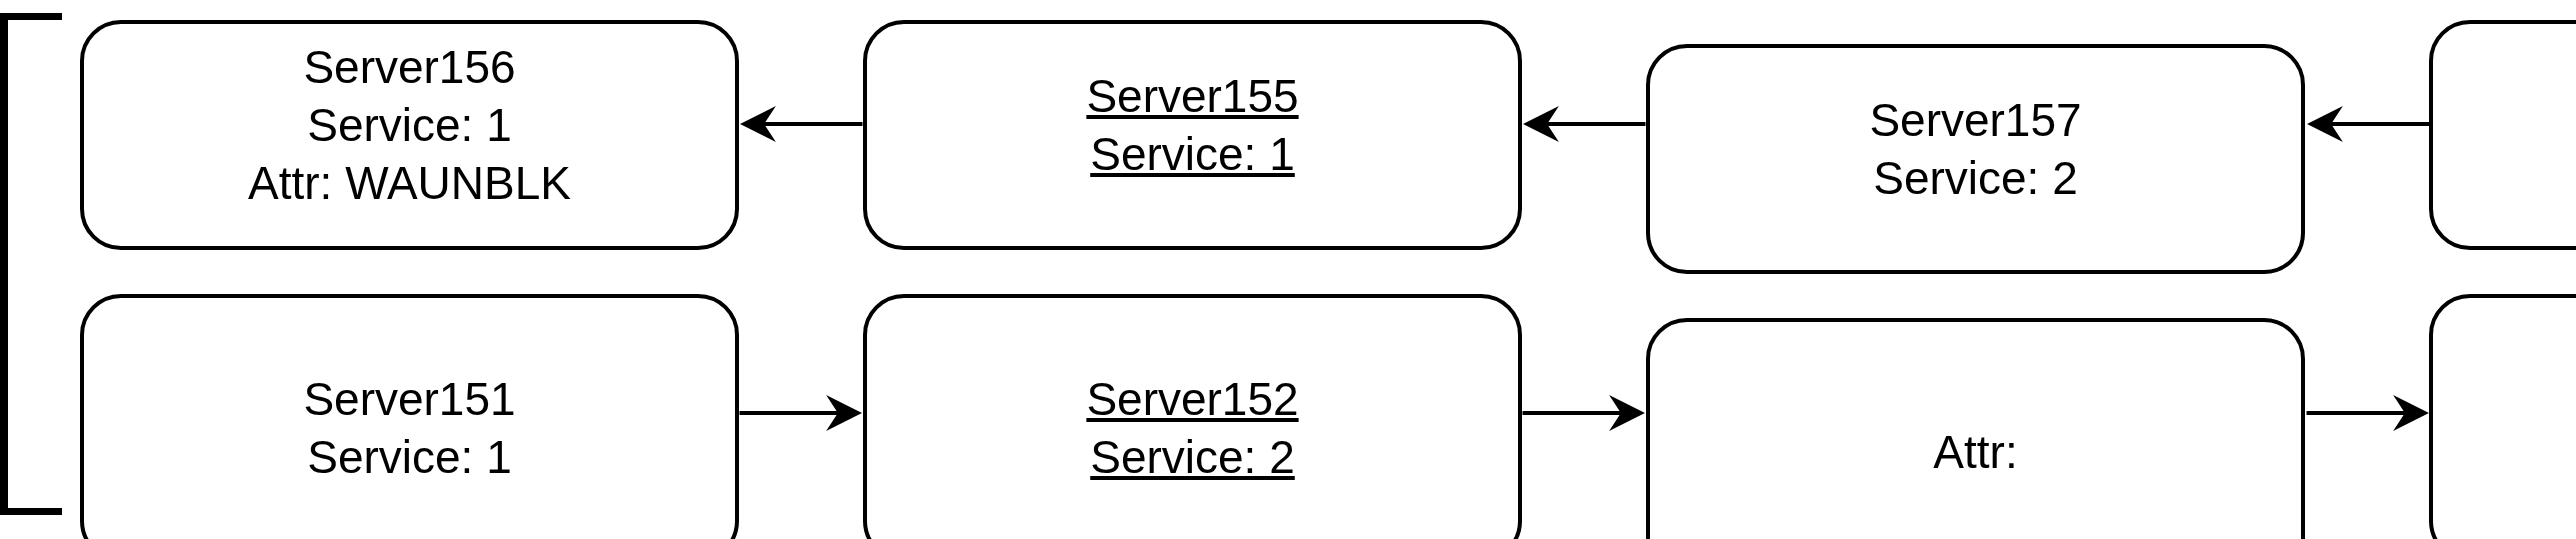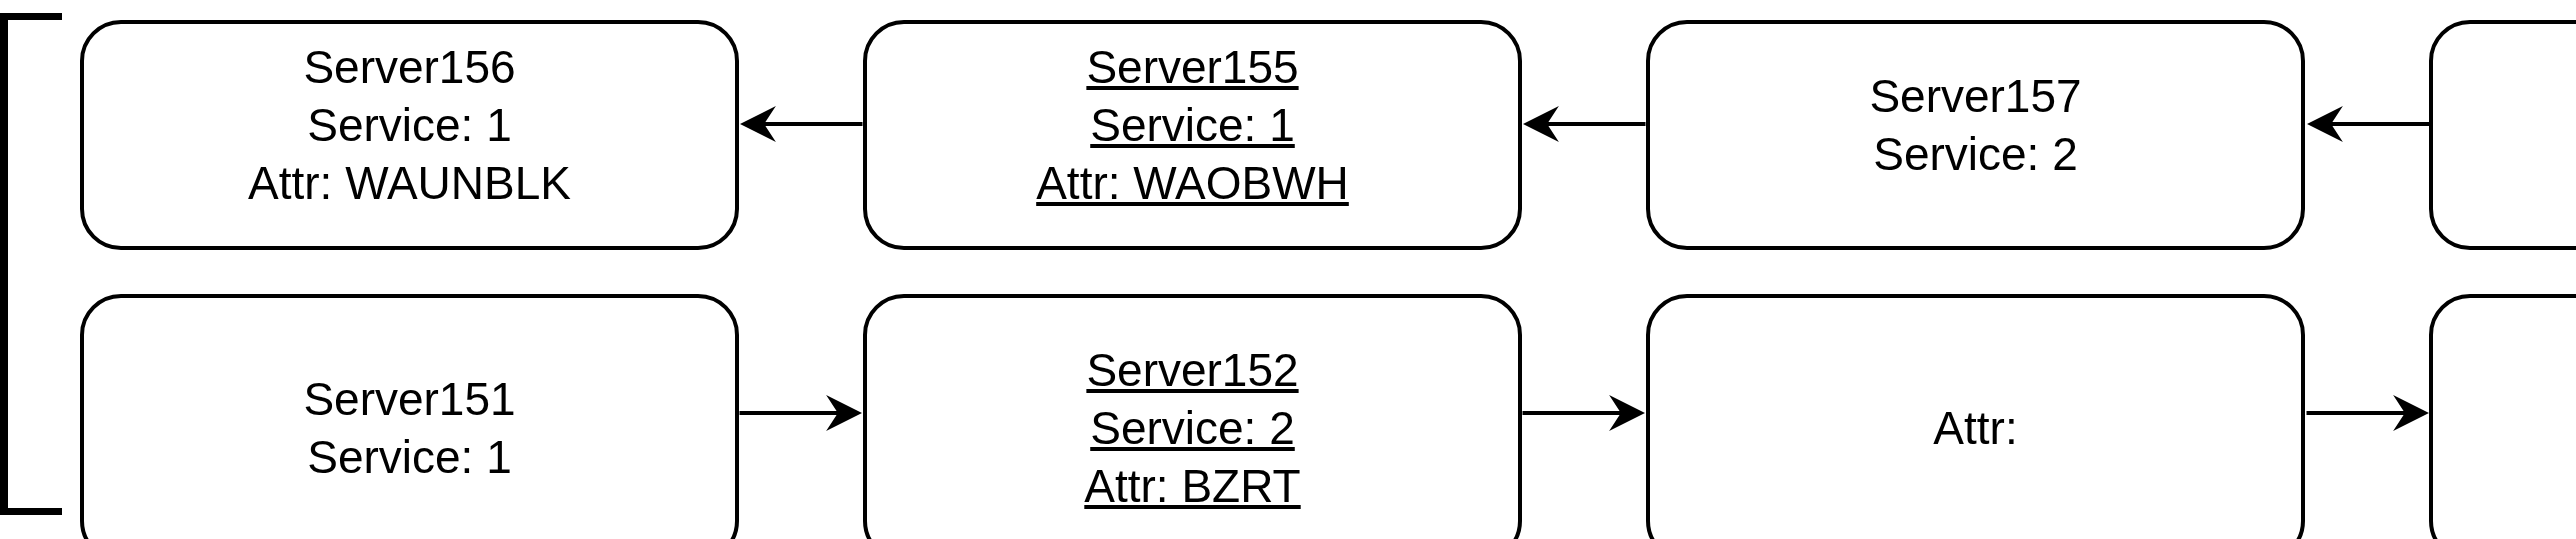--- a/index.html
+++ b/index.html
@@ -28,21 +28,21 @@
     align-items: center;
     justify-content: center;
     text-align: center;
     font-size: 46px;
     line-height: 58px;
   }
   .row-top .node    { top: 19.6px;  height: 230px; padding-bottom: 19.6px; }
   .row-bottom .node { top: 294px; height: 268px; }
   .col-0 { left: 80px; }
   .col-1 { left: 863px; text-decoration: underline; }
-  .col-2 { left: 1646px; }
+  .col-2 { left: 1646px; margin-top: 24px; }
   .col-3 { left: 2429px; }
   .node span { display: block; white-space: nowrap; }
   
   .edge {
     position: absolute;
     width: 124px;
     height: 82px;
   }
   .edge-top    { top: 83px; }
   .edge-bottom { top: 372px; }
@@ -76,21 +76,20 @@
 
   <div class="row-top">
     <div class="node col-0">
       <span>Server156</span>
       <span>Service: 1</span>
       <span>Attr: WAUNBLK</span>
     </div>
     <div class="node col-1">
       <span>Server155</span>
       <span>Service: 1</span>
-      <span>Attr: WAOBWH</span>
     </div>
     <div class="node col-2">
       <span>Server157</span>
       <span>Service: 2</span>
     </div>
     <div class="node col-3">
       
       
       
     </div>
@@ -110,21 +109,20 @@
   </div>
 
   <div class="row-bottom">
     <div class="node col-0">
       <span>Server151</span>
       <span>Service: 1</span>
     </div>
     <div class="node col-1">
       <span>Server152</span>
       <span>Service: 2</span>
-      <span>Attr: BZRT</span>
     </div>
     <div class="node col-2">
       <span>Attr:</span>
     </div>
     <div class="node col-3">
       
       
       
     </div>
 

